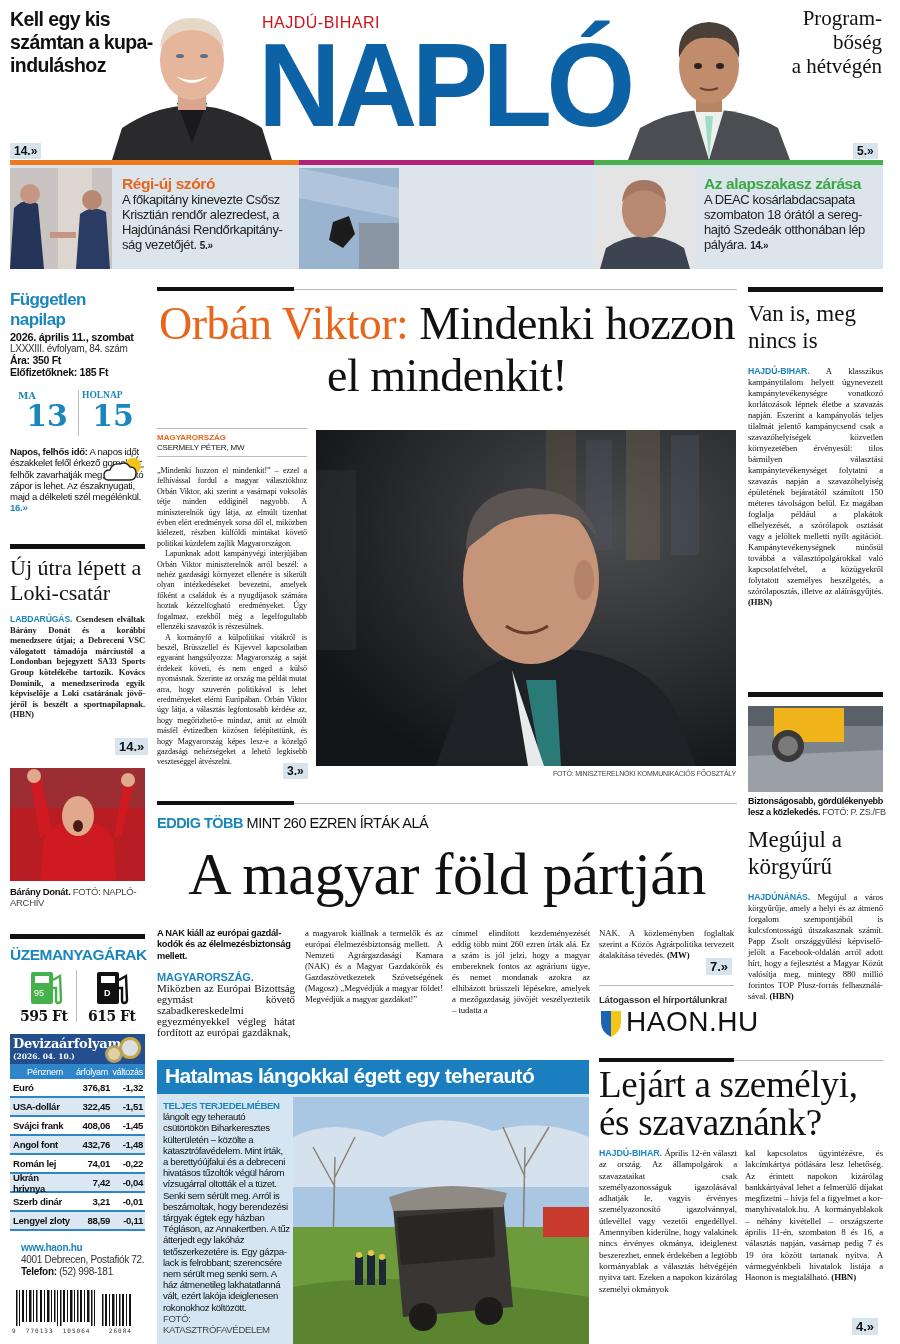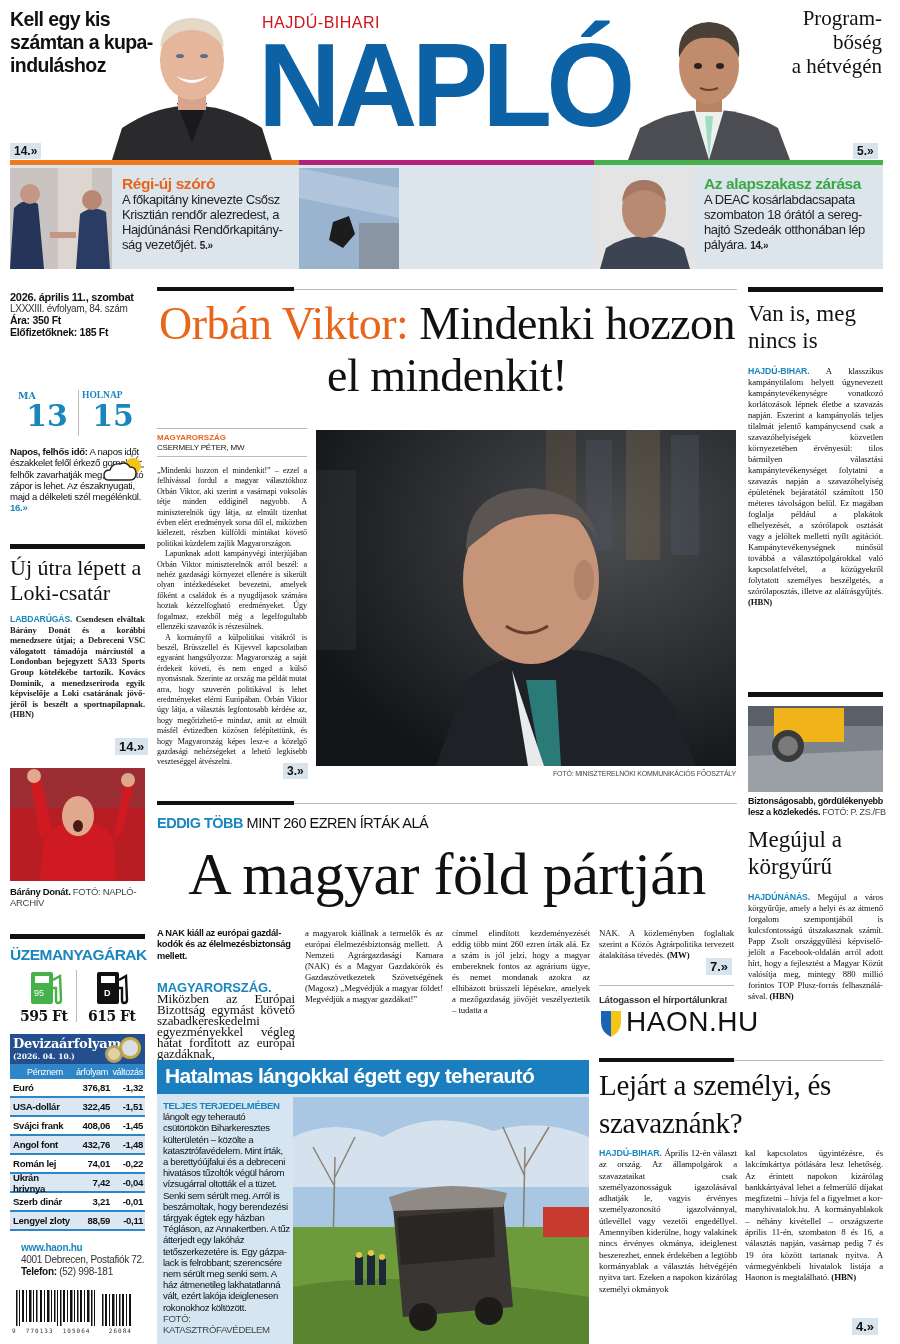--- a/index.html
+++ b/index.html
@@ -109,20 +109,21 @@
         <path d="M28 34 Q30 12 50 12 Q70 12 72 34 Q62 22 50 22 Q38 22 28 34Z" fill="#a47862"></path>
       </svg>
   </div>
   <div class="abs" style="left:110px;top:10px;width:176px">
     <div class="teaser-title" style="color:#3aa845">Az alapszakasz zárása</div>
     <div class="teaser-text"><span>A DEAC kosárlabdacsapata szombaton 18 órától a sereg­hajtó Szedeák otthonában lép pályára.</span> <b style="font-size:10px">14.»</b></div>
   </div>
 </div>
 
 <div class="abs" style="left:10px;top:290px;width:135px">
+  <div style="color:#1a86bd;font-weight:bold;font-size:17px;letter-spacing:-0.6px">Független napilap</div>
   <div style="font-weight:bold;font-size:11px;letter-spacing:-0.3px;margin-top:1px">2026. április 11., szombat</div>
   <div style="font-size:10px;letter-spacing:-0.3px;color:#333">LXXXIII. évfolyam, 84. szám</div>
   <div style="font-weight:bold;font-size:10.5px;letter-spacing:-0.3px">Ára: 350 Ft</div>
   <div style="font-weight:bold;font-size:10.5px;letter-spacing:-0.3px">Előfizetőknek: 185 Ft</div>
 </div>
 
 <div class="abs" style="left:18px;top:390px;width:125px;height:48px">
   <div class="abs" style="left:0;top:0;width:58px;text-align:left;color:#1a86bd;font-family:'DejaVu Serif',serif;font-weight:bold;font-size:9.5px">MA</div>
   <div class="abs" style="left:0;top:8px;width:58px;text-align:center;color:#1a86bd;font-family:'DejaVu Serif',serif;font-weight:900;font-size:30px">13</div>
   <div class="abs" style="left:60px;top:0;width:1px;height:46px;background:#bbb"></div>
@@ -373,21 +374,21 @@
 
 <div class="abs" style="left:157px;top:803px;width:580px;height:1px;background:#bbb"></div>
 <div class="abs" style="left:157px;top:801px;width:137px;height:4px;background:#111"></div>
 <div class="abs" style="left:157px;top:815px;font-size:14.5px;letter-spacing:-0.5px">
   <b style="color:#1a86bd">EDDIG TÖBB</b><span> MINT 260 EZREN ÍRTÁK ALÁ</span>
 </div>
 <div class="abs lserif" style="left:157px;top:838px;width:580px;font-size:60px;line-height:72px;letter-spacing:-0.5px;text-align:center">A magyar föld pártján</div>
 
 <div class="abs" style="left:157px;top:928px;width:138px">
   <div style="font-weight:bold;font-size:9.3px;line-height:11.4px;letter-spacing:-0.3px">A NAK kiáll az európai gazdál­kodók és az élelmezésbizton­ság mellett.</div>
-  <div class="small-body" style="margin-top:20px;font-size:13px;line-height:11px"><span class="kicker-blue">MAGYARORSZÁG.</span><span> Miközben az Európai Bizottság egymást követő szabadkereskedelmi egyezményekkel végleg hátat fordított az európai gazdáknak,</span></div>
+  <div class="small-body" style="margin-top:10px;font-size:11px;line-height:11px"><span class="kicker-blue">MAGYARORSZÁG.</span><span> Miközben az Európai Bizottság egymást követő szabadkereskedelmi egyezményekkel végleg hátat fordított az európai gazdáknak,</span></div>
 </div>
 <div class="abs small-body" style="left:305px;top:928px;width:138px;font-size:8.8px;line-height:11px">a magyarok kiállnak a terme­lők és az európai élelmezésbiz­tonság mellett.&nbsp;&nbsp;A Nemzeti Agrárgazdasági Kamara (NAK) és a Magyar Gaz­dakörök és Gazdaszövetkezetek Szövetségének (Magosz) „Meg­védjük a magyar földet! Meg­védjük a magyar gazdákat!”</div>
 <div class="abs small-body" style="left:452px;top:928px;width:138px;font-size:8.8px;line-height:11px">címmel elindított kezdemé­nyezését eddig több mint 260 ezren írták alá. Ez a szám is jól jelzi, hogy a magyar emberek­nek fontos az agrárium ügye, és nemet mondanak azokra az elhibázott brüsszeli lépésekre, amelyek a mezőgazdaság jövő­jét veszélyeztetik – tudatta a</div>
 <div class="abs small-body" style="left:599px;top:928px;width:135px;font-size:8.8px;line-height:11px">
   <span>NAK. A közleményben foglaltak szerint a Közös Agrárpolitika tervezett átalakítása tévedés.</span> <b>(MW)</b>
 </div>
 <div class="abs pageref" style="left:706px;top:958px;font-size:13px">7.»</div>
 <div class="abs" style="left:599px;top:985px;width:135px;height:1px;background:#bbb"></div>
 <div class="abs" style="left:599px;top:994px;font-weight:bold;font-size:9.5px;color:#333;letter-spacing:-0.2px">Látogasson el hírportálunkra!</div>
 <div class="abs" style="left:600px;top:1010px;width:22px;height:28px">
@@ -430,20 +431,20 @@
         <circle cx="66" cy="158" r="3"></circle>
         <circle cx="78" cy="156" r="3"></circle>
         <circle cx="89" cy="160" r="3"></circle>
       </g>
     <rect x="250" y="110" width="46" height="30" fill="#c83a2e"></rect>
   </svg>
 </div>
 
 <div class="abs" style="left:599px;top:1060px;width:284px;height:1px;background:#bbb"></div>
 <div class="abs" style="left:599px;top:1058px;width:135px;height:4px;background:#111"></div>
-<div class="abs lserif" style="left:599px;top:1066px;width:290px;font-size:29px;line-height:38px;letter-spacing:-0.3px">Lejárt a személyi, és szavaznánk?</div>
+<div class="abs lserif" style="left:599px;top:1066px;width:290px;font-size:37px;line-height:38px;letter-spacing:-0.3px">Lejárt a személyi, és szavaznánk?</div>
 <div class="abs small-body" style="left:599px;top:1148px;width:138px;font-size:8.9px;line-height:11.3px">
   <span class="kicker-blue">HAJDÚ-BIHAR.</span><span> Április 12-én választ az ország. Az állam­polgárok a szavazataikat csak személyazonosságuk igazo­lásával adhatják le, vagyis érvényes személyazonosító igazolvánnyal, útlevéllel vagy vezetői engedéllyel. Amennyi­ben kiderülne, hogy valakinek nincs érvényes okmánya, ide­iglenest beszerezhet, ennek érdekében a legtöbb kormá­nyablak a választás hétvégéjén nyitva tart. Ezeken a napokon kizárólag személyi okmányok­</span>
 </div>
 <div class="abs small-body" style="left:745px;top:1148px;width:138px;font-size:8.9px;line-height:11.3px">
   <span>kal kapcsolatos ügyintézésre, és lakcímkártya pótlására lesz lehetőség. Az érintett napokon kizárólag bankkártyával lehet a felmerülő díjakat megfizetni – hívja fel a figyelmet a kor­manyhivatalok.hu. A kormány­ablakok – néhány kivétellel – országszerte április 11-én, szombaton 8 és 16, a választás napján, vasárnap pedig 7 és 19 óra között tartanak nyitva. A vármegyénkbeli hivatalok listája a Haonon is meg­található.</span> <b>(HBN)</b>
 </div>
 <div class="abs pageref" style="left:852px;top:1318px;font-size:13px">4.»</div>
 
 </body></html>

